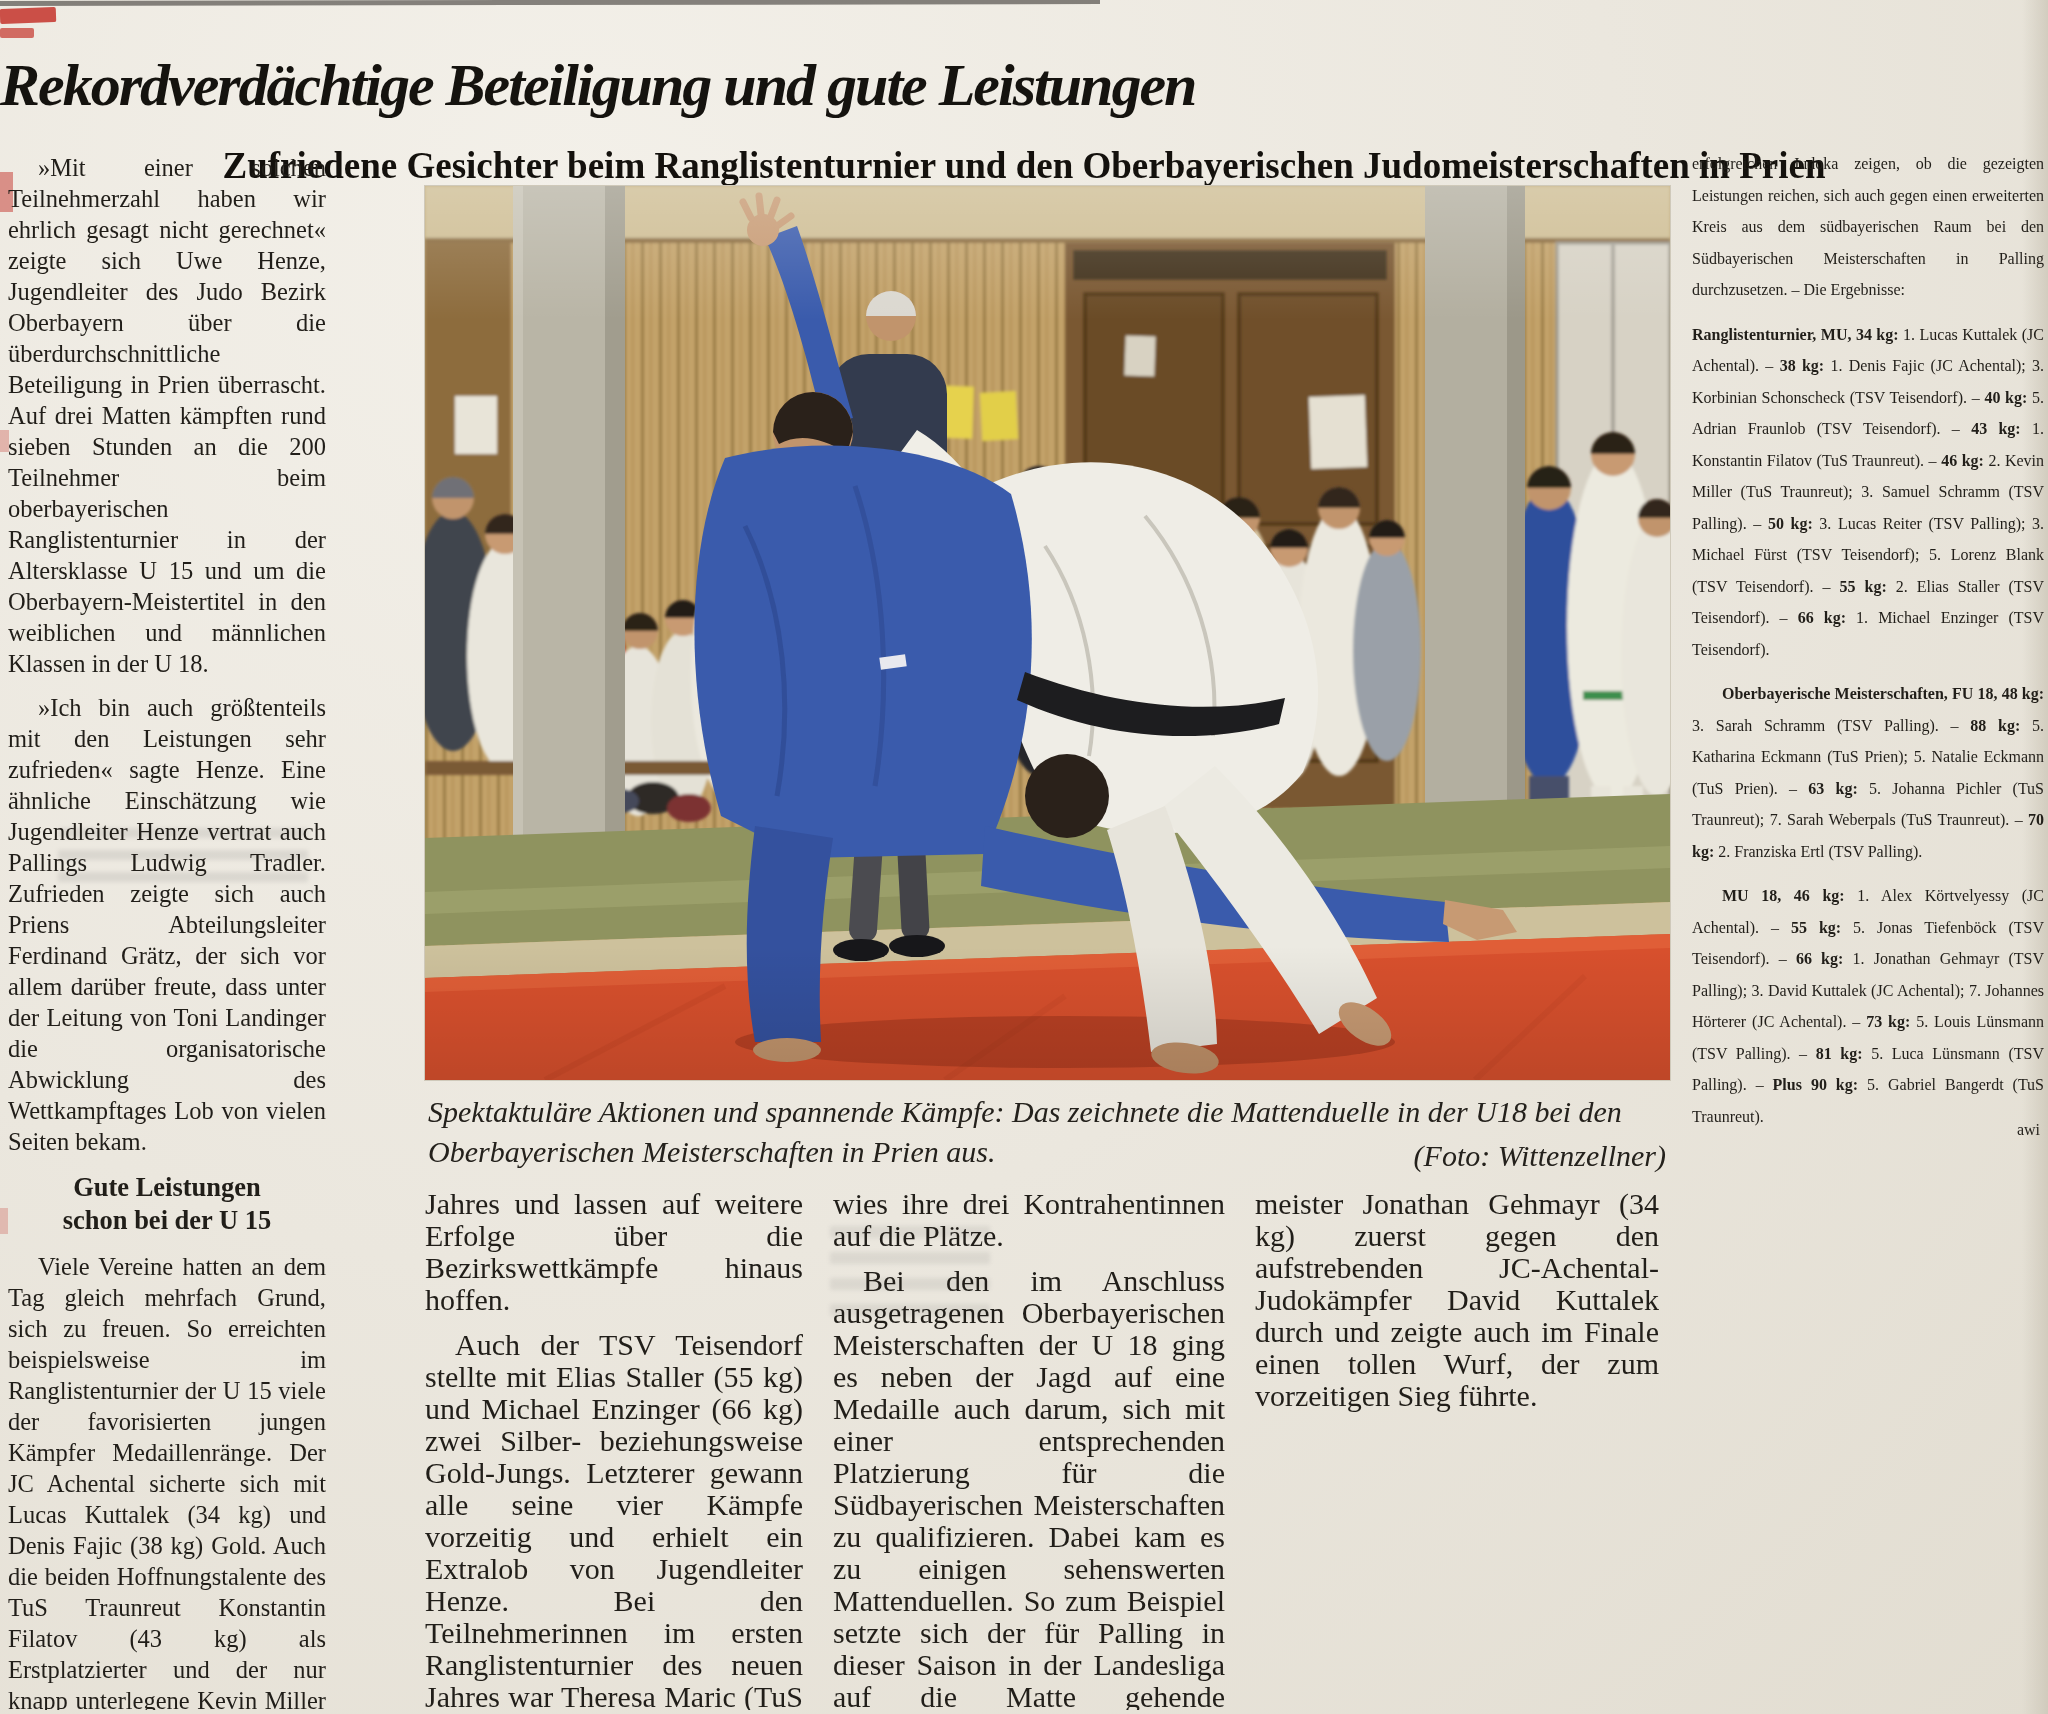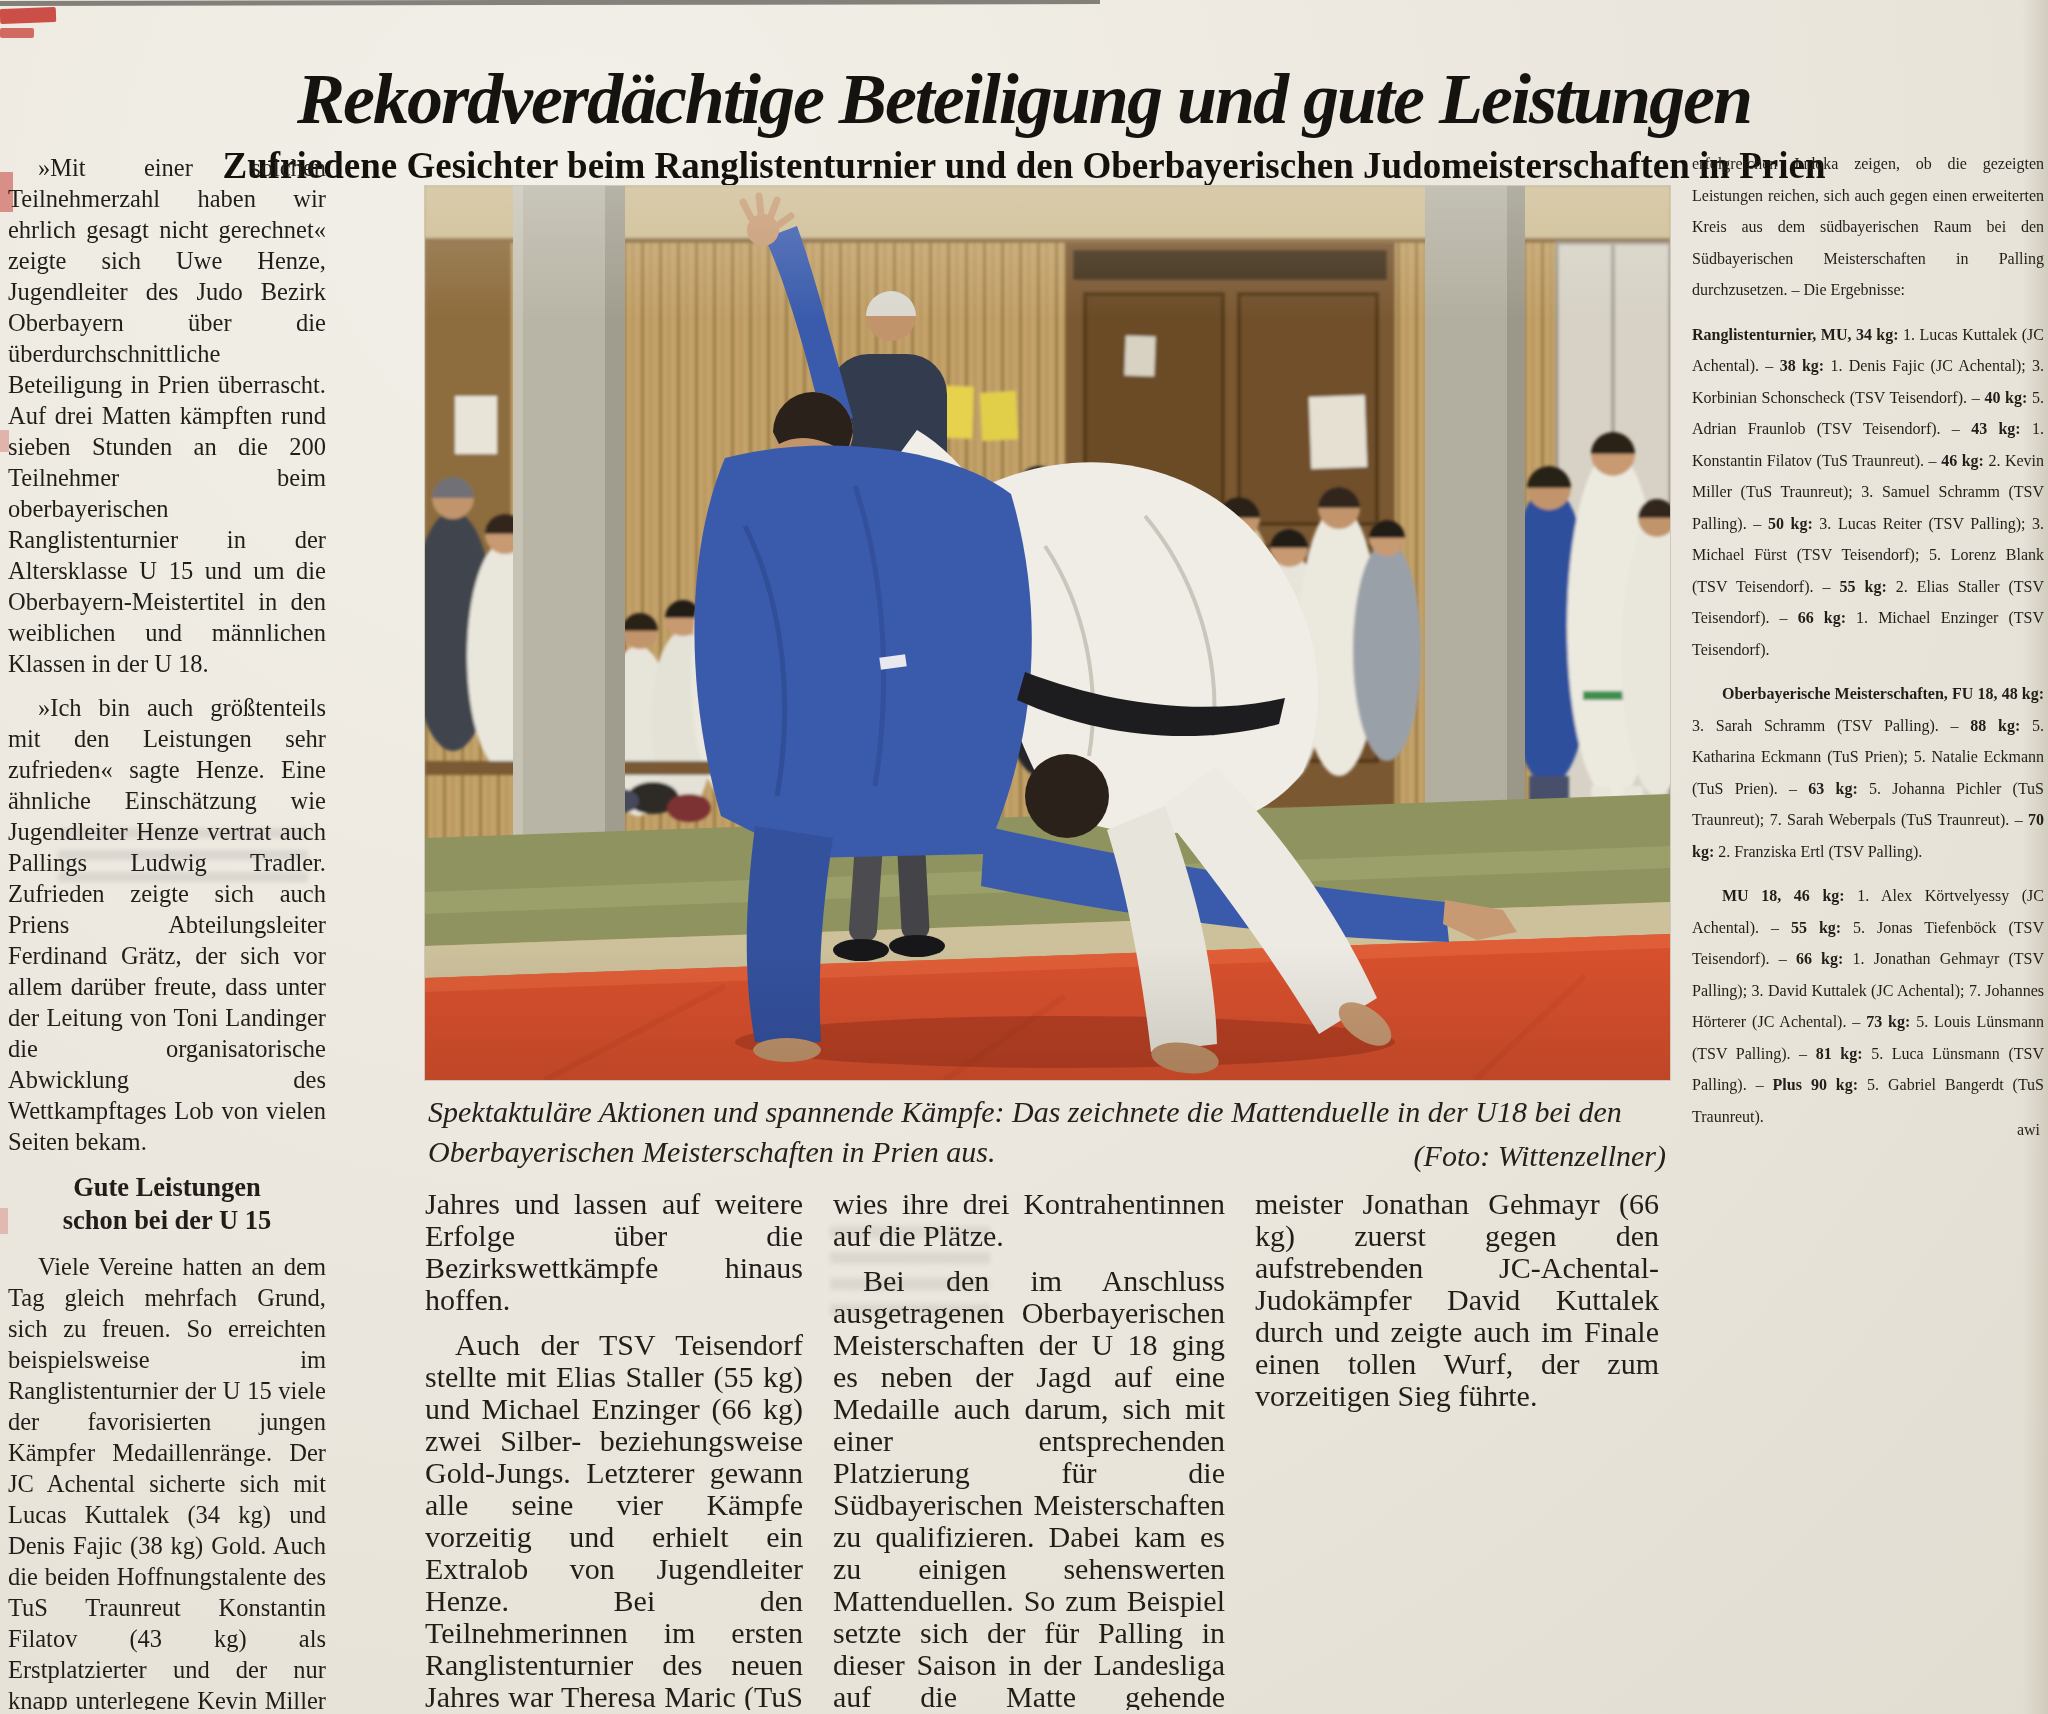--- a/index.html
+++ b/index.html
@@ -1,21 +1,21 @@
 <!DOCTYPE html>
 <html lang="de" style="--mat-red: #d8502d; --gi-blue: #3a5bac; --gi-white: #efede6; --wood: #c3a269; --margin-red: #c4342b;"><head>
 <meta charset="utf-8">
 <style>
   html,body{margin:0;padding:0;background:#d8d4c8;}
   .page{position:relative;width:2048px;height:1714px;overflow:hidden;
     background:radial-gradient(ellipse at 28% 12%, #f3f0e9 0%, #ebe7de 50%, #e2ddd1 100%);
     font-family:"Liberation Serif","DejaVu Serif",serif;color:#1c1a17;}
   
-  .headline{position:absolute;top:14px;left:0;width:100%;text-align:center;
-    font-style:italic;font-weight:bold;font-size:72px;line-height:1.05;
+  .headline{position:absolute;top:14px;left:0;width:100%;text-align:left;
+    font-style:italic;font-weight:bold;font-size:60px;line-height:1.05;
     letter-spacing:-2px;color:#15130f;}
   .subheadline{position:absolute;top:113px;left:0;width:100%;text-align:center;
     font-weight:bold;font-size:37px;color:#14110d;letter-spacing:0;}
   
   .col{position:absolute;text-align:justify;font-size:30px;line-height:32px;
     overflow:hidden;color:#211e19;}
   .col .para{margin:0 0 13px 0;text-indent:30px;}
   .col.cont .para:first-child{text-indent:0;}
   #col-left{left:8px;top:152px;width:318px;height:1558px;font-size:24.5px;line-height:31px;}
   #col-right{left:1692px;top:148px;width:352px;height:1562px;font-size:16px;line-height:31.5px;}
@@ -277,21 +277,21 @@
 
   <div class="col cont" id="col-2">
       <p class="para">Jahres und lassen auf weitere Erfolge über die Bezirkswettkämpfe hinaus hoffen.</p>
       <p class="para">Auch der TSV Teisendorf stellte mit Elias Staller (55 kg) und Michael Enzinger (66 kg) zwei Silber- beziehungsweise Gold-Jungs. Letzterer gewann alle seine vier Kämpfe vorzeitig und erhielt ein Extralob von Jugendleiter Henze. Bei den Teilnehmerinnen im ersten Ranglistenturnier des neuen Jahres war Theresa Maric (TuS Traunreut) nicht zu stoppen und ver-</p>
     </div>
   <div class="col cont" id="col-3">
       <p class="para">wies ihre drei Kontrahentinnen auf die Plätze.</p>
       <p class="para">Bei den im Anschluss ausgetragenen Oberbayerischen Meisterschaften der U 18 ging es neben der Jagd auf eine Medaille auch darum, sich mit einer entsprechenden Platzierung für die Südbayerischen Meisterschaften zu qualifizieren. Dabei kam es zu einigen sehenswerten Mattenduellen. So zum Beispiel setzte sich der für Palling in dieser Saison in der Landesliga auf die Matte gehende österreichische Staats-</p>
     </div>
   <div class="col cont" id="col-4">
-      <p class="para">meister Jonathan Gehmayr (66 kg) zuerst gegen den aufstrebenden JC-Achental-Judokämpfer David Kuttalek durch und zeigte auch im Finale einen tollen Wurf, der zum vorzeitigen Sieg führte.</p>
+      <p class="para">meister Jonathan Gehmayr (34 kg) zuerst gegen den aufstrebenden JC-Achental-Judokämpfer David Kuttalek durch und zeigte auch im Finale einen tollen Wurf, der zum vorzeitigen Sieg führte.</p>
     </div>
 
   <div class="col cont" id="col-right">
     <div class="cont">
         <p class="para" style="text-indent: 0px;">erfolgreichen Judoka zeigen, ob die gezeigten Leistungen reichen, sich auch gegen einen erweiterten Kreis aus dem südbayerischen Raum bei den Südbayerischen Meisterschaften in Palling durchzusetzen. – Die Ergebnisse:</p>
       </div>
     <div>
         <p class="para"><b>Ranglistenturnier, MU, 34 kg:</b> 1. Lucas Kuttalek (JC Achental). – <b>38 kg:</b> 1. Denis Fajic (JC Achental); 3. Korbinian Schonscheck (TSV Teisendorf). – <b>40 kg:</b> 5. Adrian Fraunlob (TSV Teisendorf). – <b>43 kg:</b> 1. Konstantin Filatov (TuS Traunreut). – <b>46 kg:</b> 2. Kevin Miller (TuS Traunreut); 3. Samuel Schramm (TSV Palling). – <b>50 kg:</b> 3. Lucas Reiter (TSV Palling); 3. Michael Fürst (TSV Teisendorf); 5. Lorenz Blank (TSV Teisendorf). – <b>55 kg:</b> 2. Elias Staller (TSV Teisendorf). – <b>66 kg:</b> 1. Michael Enzinger (TSV Teisendorf).</p>
         <p class="para"><b>Oberbayerische Meisterschaften, FU 18, 48 kg:</b> 3. Sarah Schramm (TSV Palling). – <b>88 kg:</b> 5. Katharina Eckmann (TuS Prien); 5. Natalie Eckmann (TuS Prien). – <b>63 kg:</b> 5. Johanna Pichler (TuS Traunreut); 7. Sarah Weberpals (TuS Traunreut). – <b>70 kg:</b> 2. Franziska Ertl (TSV Palling).</p>
         <p class="para"><b>MU 18, 46 kg:</b> 1. Alex Körtvelyessy (JC Achental). – <b>55 kg:</b> 5. Jonas Tiefenböck (TSV Teisendorf). – <b>66 kg:</b> 1. Jonathan Gehmayr (TSV Palling); 3. David Kuttalek (JC Achental); 7. Johannes Hörterer (JC Achental). – <b>73 kg:</b> 5. Louis Lünsmann (TSV Palling). – <b>81 kg:</b> 5. Luca Lünsmann (TSV Palling). – <b>Plus 90 kg:</b> 5. Gabriel Bangerdt (TuS Traunreut).</p>

